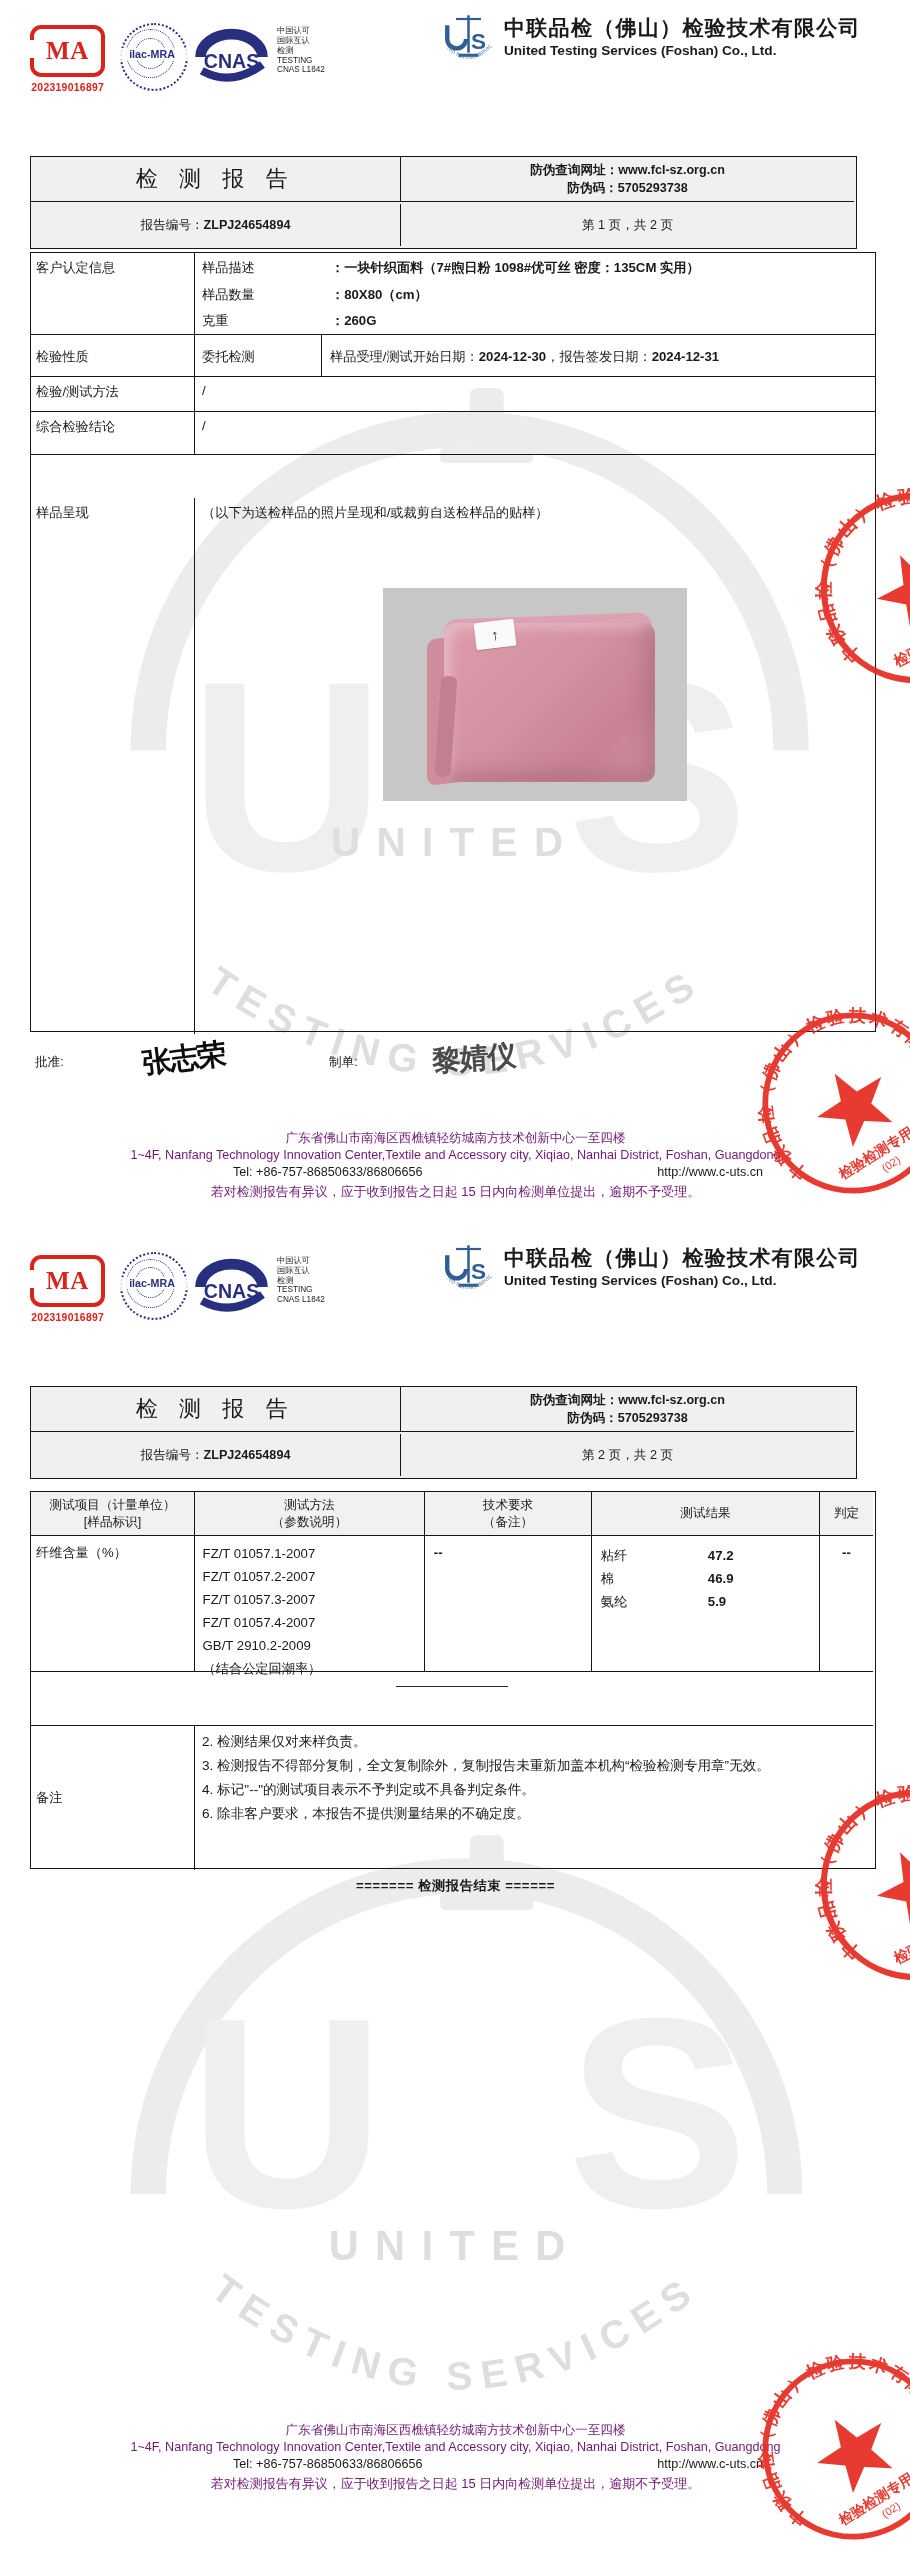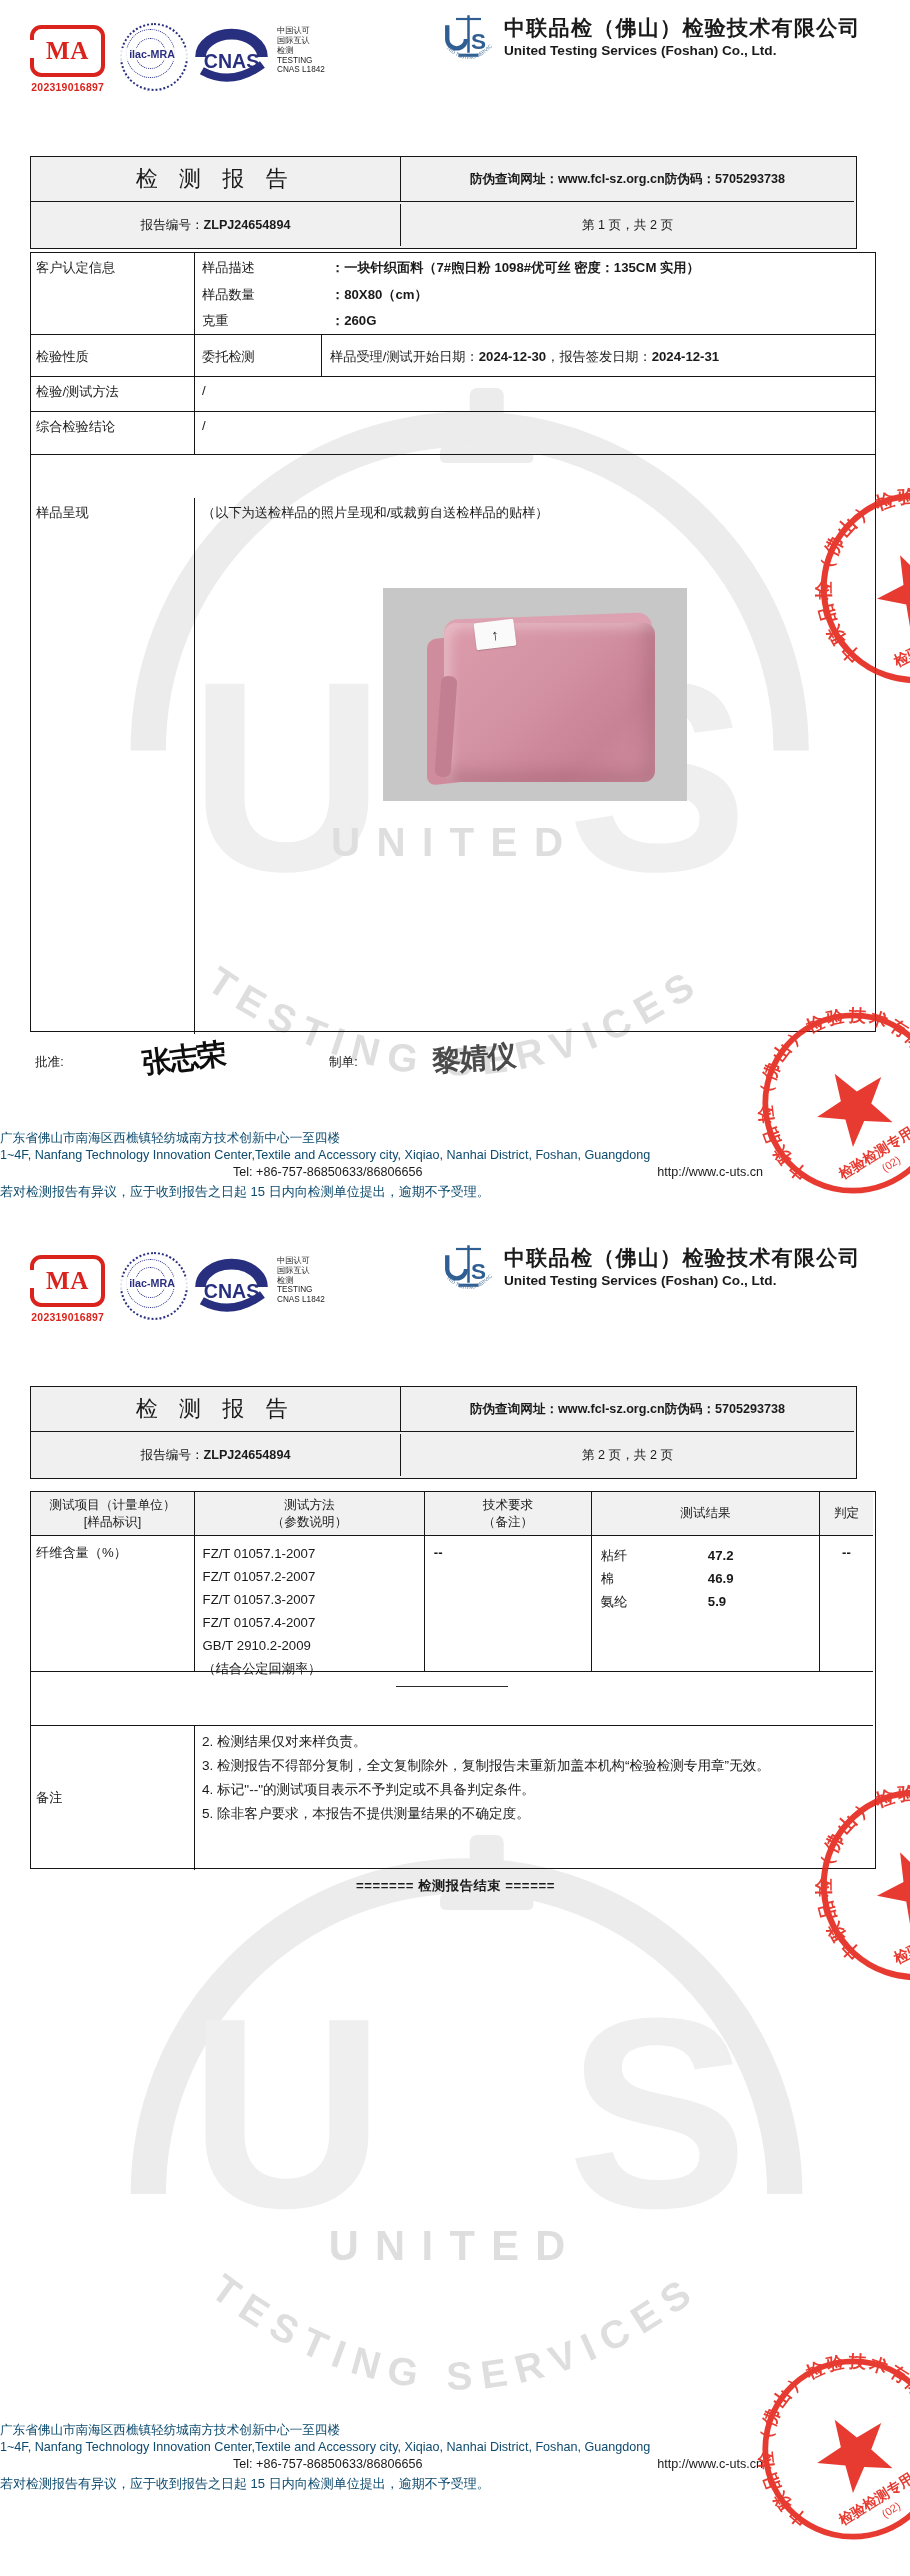--- a/index.html
+++ b/index.html
@@ -19,21 +19,21 @@
   .ilac-c3{width:29px;height:29px;border:1.9px dotted #2a2f80;border-radius:50%;left:15px;top:15px}
   .ilac-t{left:-5px;top:25px;width:74px;text-align:center;background:rgba(255,255,255,.85);
           color:#2a2f80;font-weight:bold;font-size:10.7px}
   .accred{font-size:8.2px;line-height:9.8px;color:#1c1c1c}
   .co-cn{font-size:21px;font-weight:bold;letter-spacing:1.3px;white-space:nowrap}
   .co-en{font-size:13.6px;font-weight:bold;white-space:nowrap}
   
   .rht{width:827px;height:93px;background:#f0f0f0;border:1.9px solid #161616;box-sizing:border-box}
   .rht .c{position:absolute;box-sizing:border-box;display:flex;align-items:center;justify-content:center}
   .rht .c1{left:0;top:0;width:370px;height:45px;border-right:1.3px solid #161616;border-bottom:1.3px solid #161616}
-  .rht .c2{left:370px;top:0;width:453px;height:45px;border-bottom:1.3px solid #161616;flex-direction:row}
+  .rht .c2{left:370px;top:0;width:453px;height:45px;border-bottom:1.3px solid #161616;flex-direction:column}
   .rht .c3{left:0;top:47px;width:370px;height:42px;border-right:1.3px solid #161616}
   .rht .c4{left:370px;top:47px;width:453px;height:42px}
   .rht-title{font-size:22px;font-weight:normal;letter-spacing:7.6px}
   .rht-line{font-size:12.6px;font-weight:bold;line-height:18.3px}
   .rht-no{font-size:12.6px}
   
   .itb{width:846px;border:1.9px solid #161616;box-sizing:border-box;background:transparent}
   .row{position:absolute;left:0;width:100%;box-sizing:border-box;border-bottom:1.3px solid #161616}
   .lblcell{position:absolute;left:0;top:0;height:100%;width:164px;border-right:1.3px solid #161616;
            box-sizing:border-box;padding:6.3px 5px;font-size:13.2px}
@@ -45,21 +45,21 @@
   .hrow{height:44px;background:#f1f1f1;border-bottom:1.3px solid #161616}
   .hc{display:flex;flex-direction:column;align-items:center;justify-content:center;
       font-size:12.6px;line-height:17px;height:44px}
   .drow-b{border-bottom:1.3px solid #161616}
   .meth{font-size:13.2px;font-weight:400;line-height:23px}
   .notes{font-size:13.6px;line-height:24px}
   .fib{display:flex;font-size:13.2px;line-height:23px}
   .fib .fn{width:107px}
   .fib .fv{font-weight:600}
   
-  .foot{width:911px;font-size:12.6px;color:#0c4a6e}
+  .foot{width:911px;text-align:center;font-size:12.6px;color:#701a75}
   .sig-name{font-size:29px;font-weight:bold;letter-spacing:-1.3px;
             font-family:"Liberation Serif","DejaVu Serif",serif}
   .stamp{position:absolute;pointer-events:none;z-index:5}
   .wm{position:absolute;left:0;pointer-events:none;z-index:0}
   .z1{z-index:1}
   .endmark{font-size:13.2px;font-weight:700;letter-spacing:0.6px}
 </style>
 </head>
 <body>
 
@@ -345,21 +345,21 @@
 
   <div class="abs" style="left:0;top:180px;width:842px;height:54px;border-bottom:1.3px solid #161616;box-sizing:border-box;
        text-align:center;font-size:14px;color:#2b2b2b;padding-top:5px">————————</div>
 
   <div class="abs" style="left:0;top:233px;width:164px;height:145px;border-right:1.3px solid #161616;box-sizing:border-box;
        display:flex;align-items:center;padding-left:5px;font-size:13.2px">备注</div>
   <div class="abs notes" style="left:171px;top:238px;width:662px">
     <div>2.   检测结果仅对来样负责。</div>
     <div>3.   检测报告不得部分复制，全文复制除外，复制报告未重新加盖本机构“检验检测专用章”无效。</div>
     <div>4.   标记"--"的测试项目表示不予判定或不具备判定条件。</div>
-    <div>5.   除非客户要求，本报告不提供测量结果的不确定度。</div>
+    <div>6.   除非客户要求，本报告不提供测量结果的不确定度。</div>
   </div>
 </div>
 
 <div class="abs z1 endmark" style="left:0;top:1877px;width:911px;text-align:center">======= 检测报告结束 ======</div>
 
 <div class="abs z1" style="top:2422px">
   <div class="foot abs" style="top:0">广东省佛山市南海区西樵镇轻纺城南方技术创新中心一至四楼</div>
   <div class="foot abs" style="top:17.7px">1~4F, Nanfang Technology Innovation Center,Textile and Accessory city, Xiqiao, Nanhai District, Foshan, Guangdong</div>
   <div class="abs" style="top:35px;left:233px;width:530px;display:flex;justify-content:space-between;font-size:12.6px">
     <span>Tel: +86-757-86850633/86806656</span>

